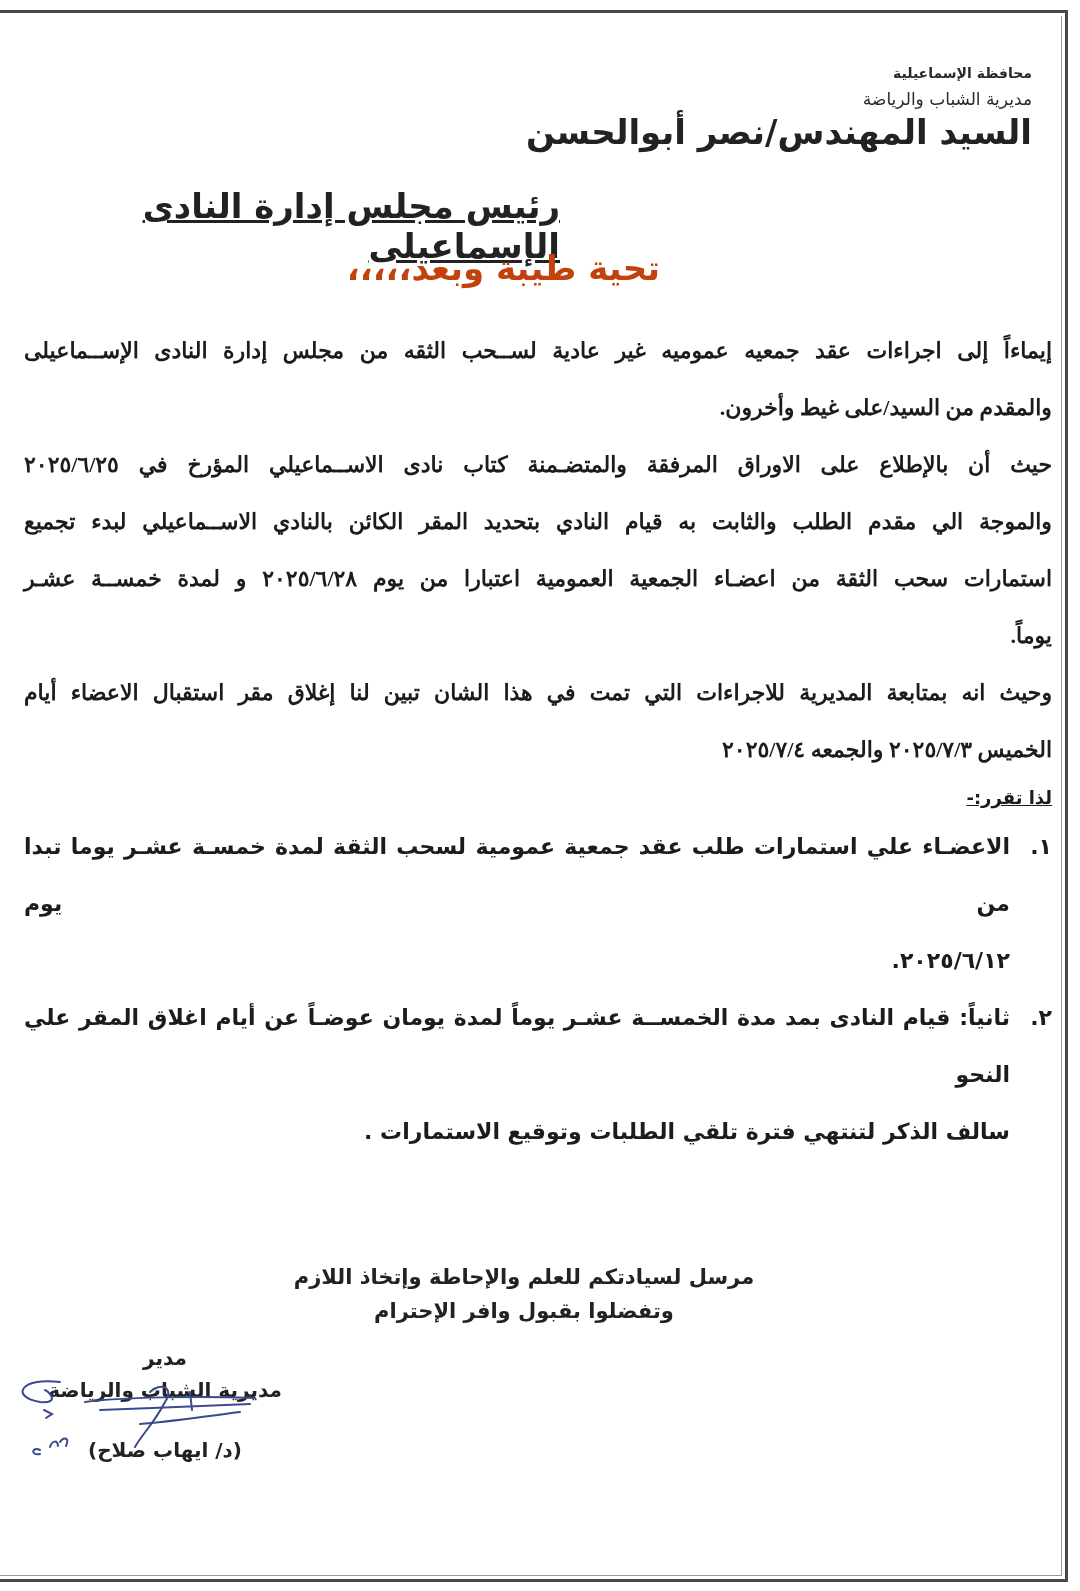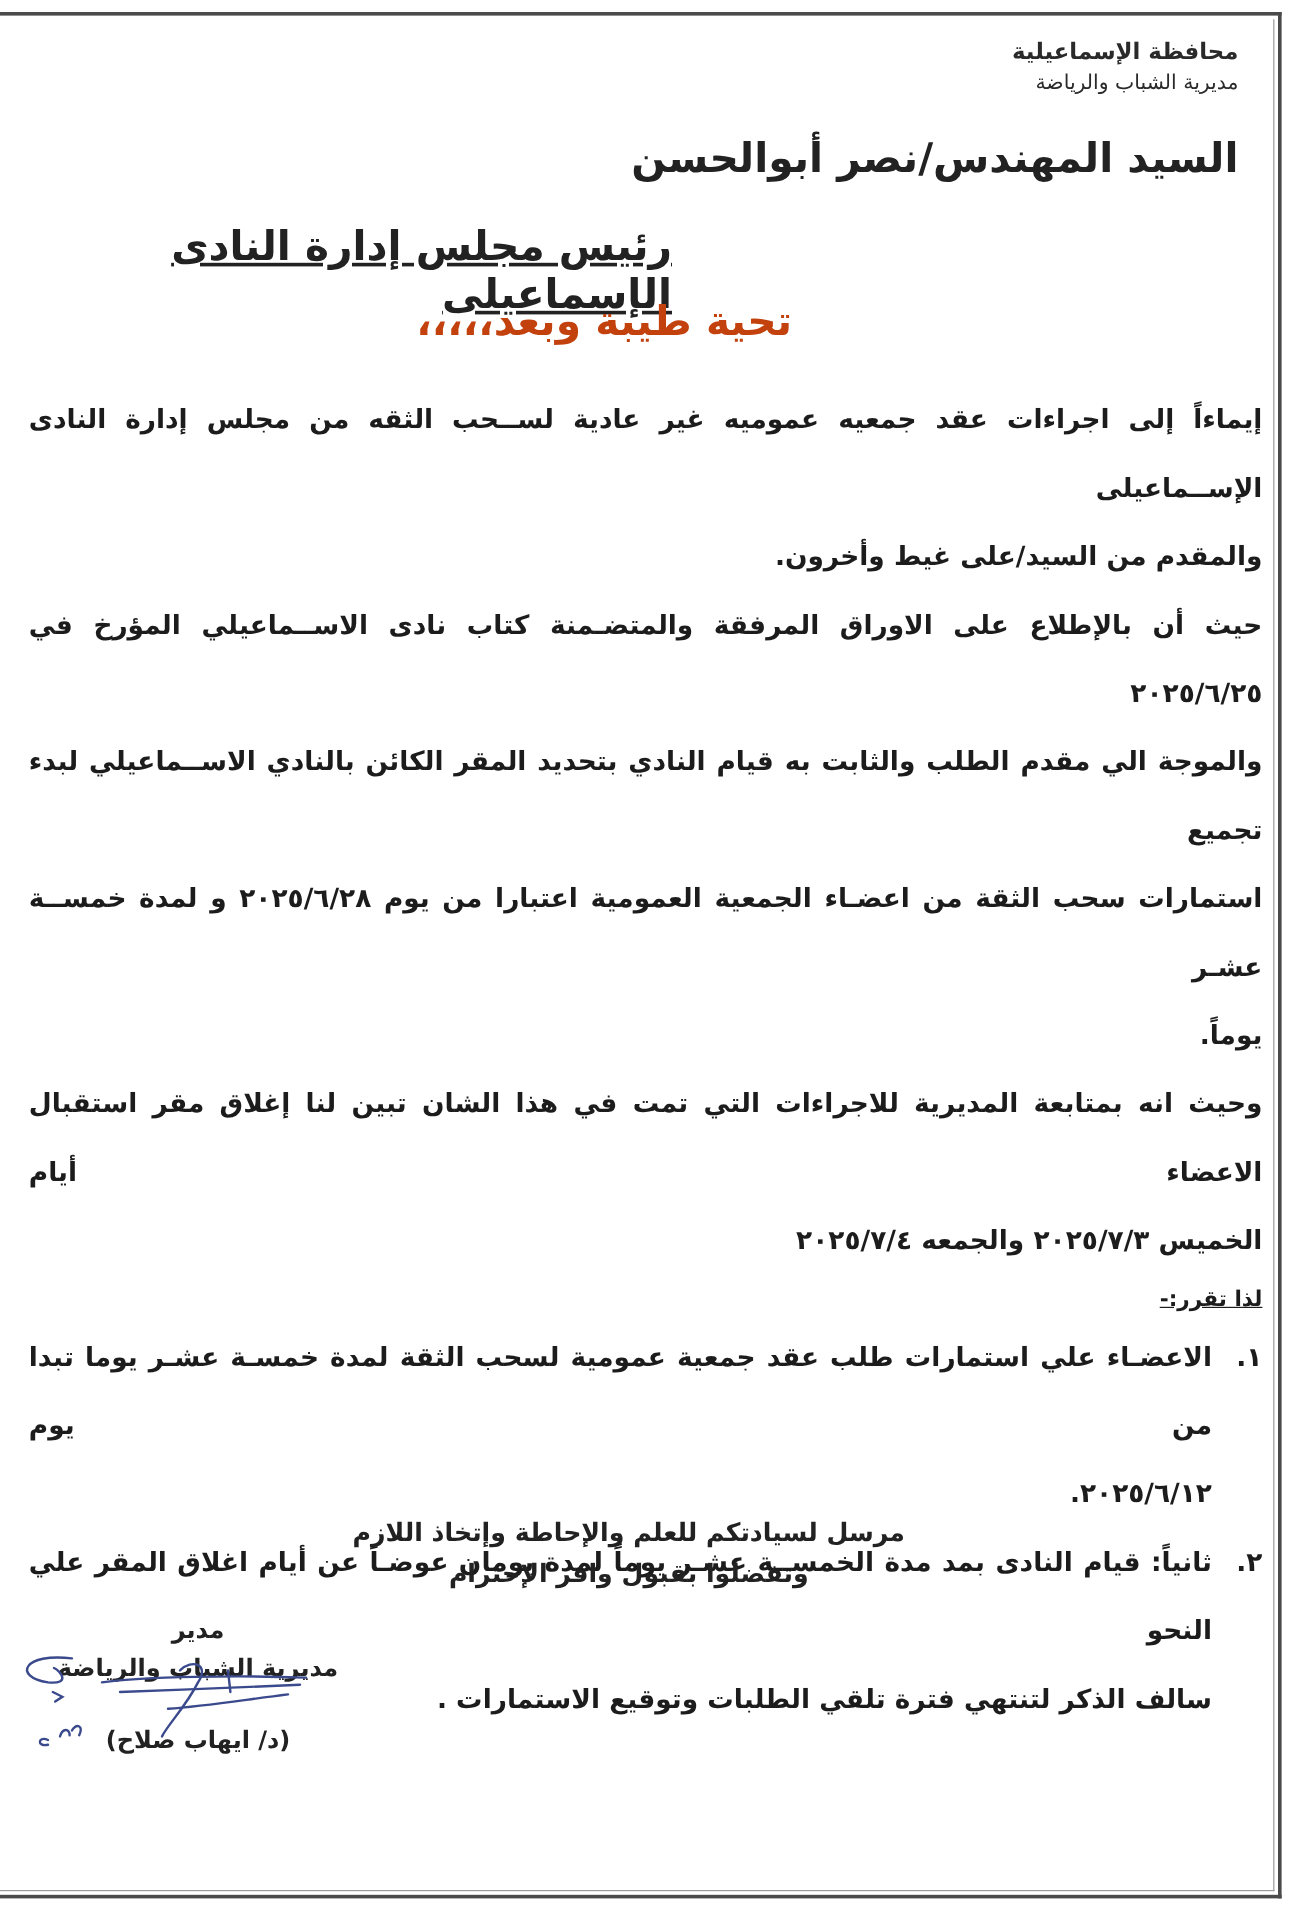--- a/index.html
+++ b/index.html
@@ -48,21 +48,21 @@
     .abs { position: absolute; }
 
     .header-block {
       right: 48px;
       top: 30px;
       text-align: right;
       font-size: 17px;
       line-height: 26px;
       color: #2a2a2a;
     }
-    .header-block .gov { font-weight: bold; font-size: 19px; }
+    .header-block .gov { font-weight: bold; font-size: 14px; margin-top: 30px; }
     .addressee {
       right: 48px;
       top: 112px;
       font-size: 34px;
       font-weight: bold;
       font-family: "DejaVu Sans", sans-serif;
       color: #222;
       letter-spacing: -0.5px;
     }
     .position-title {
@@ -86,21 +86,21 @@
       right: 28px;
       left: 24px;
       top: 322px;
       font-size: 22px;
       font-weight: bold;
       line-height: 57px;
       text-align: justify;
       text-align-last: right;
       color: #1c1c1c;
     }
-    .body-text p { margin: 0; }
+    .body-text p { margin: 0; font-family: Liberation Serif, serif; }
     .body-text .para-line { display: block; text-align: justify; text-align-last: justify; }
     .body-text .para-last { display: block; text-align: right; text-align-last: right; }
     .decision-label {
       display: block;
       font-size: 18px;
       text-decoration: underline;
       line-height: 40px;
     }
     .item {
       position: relative;

